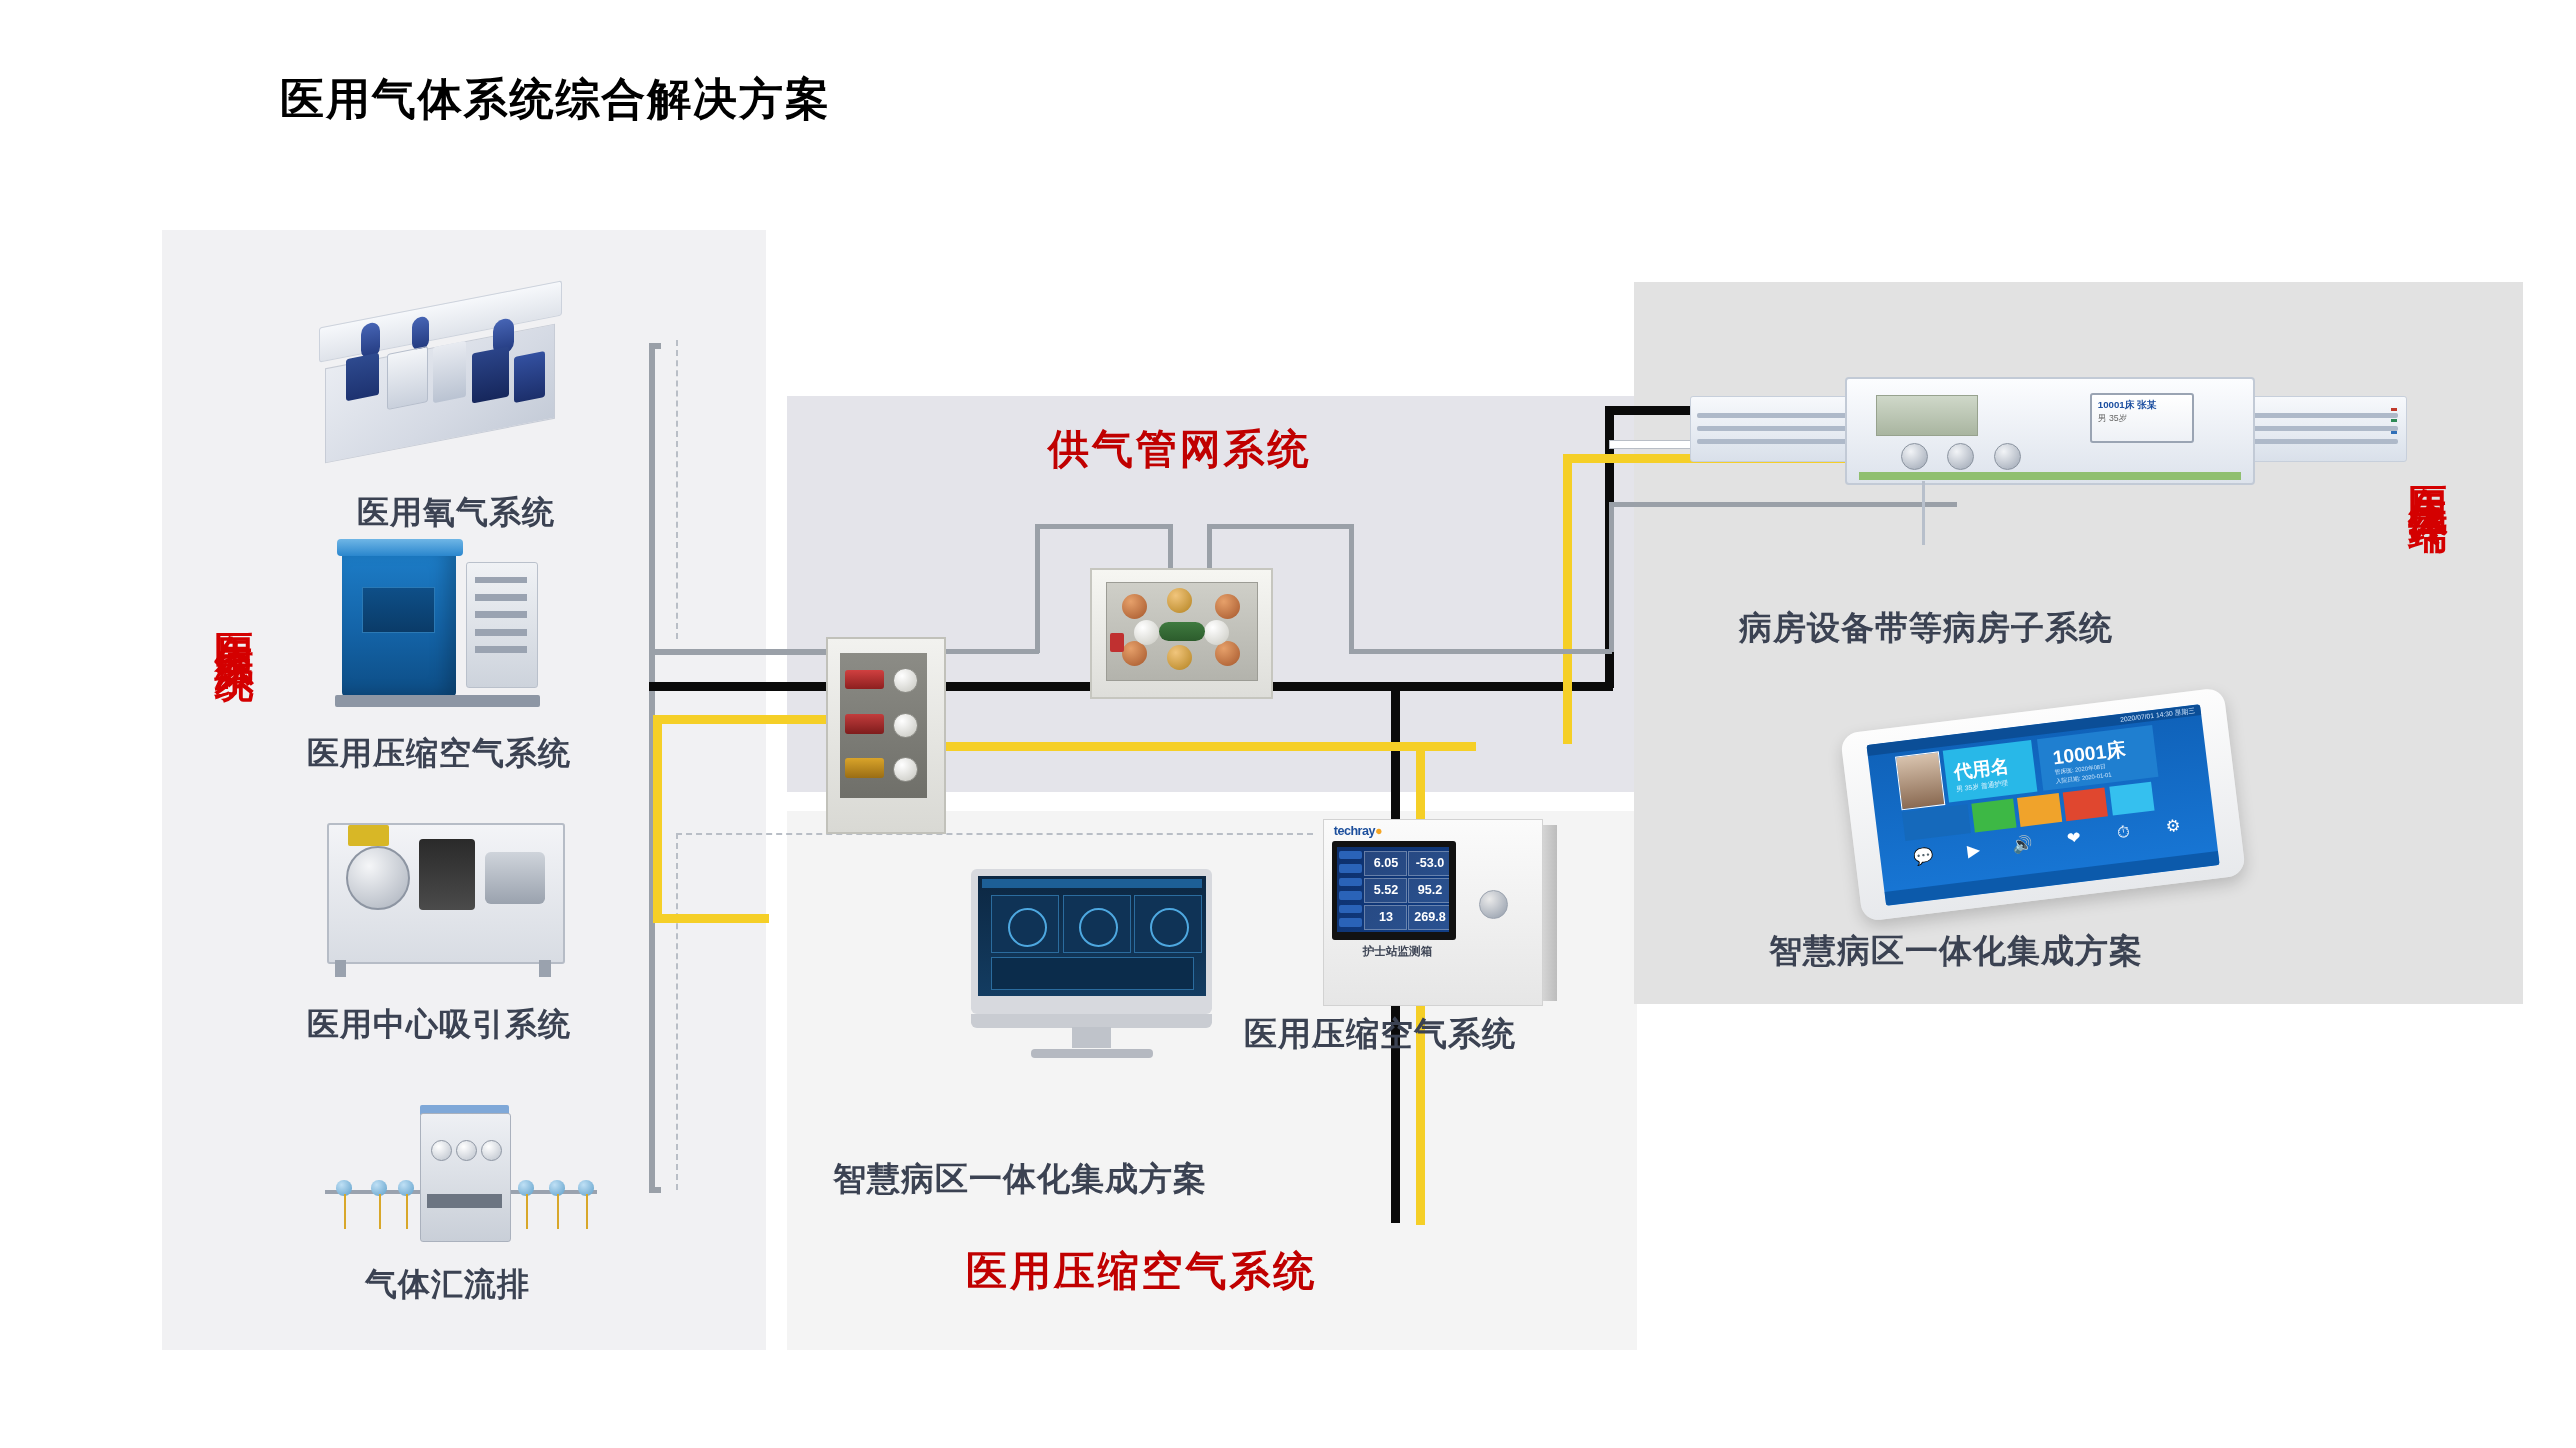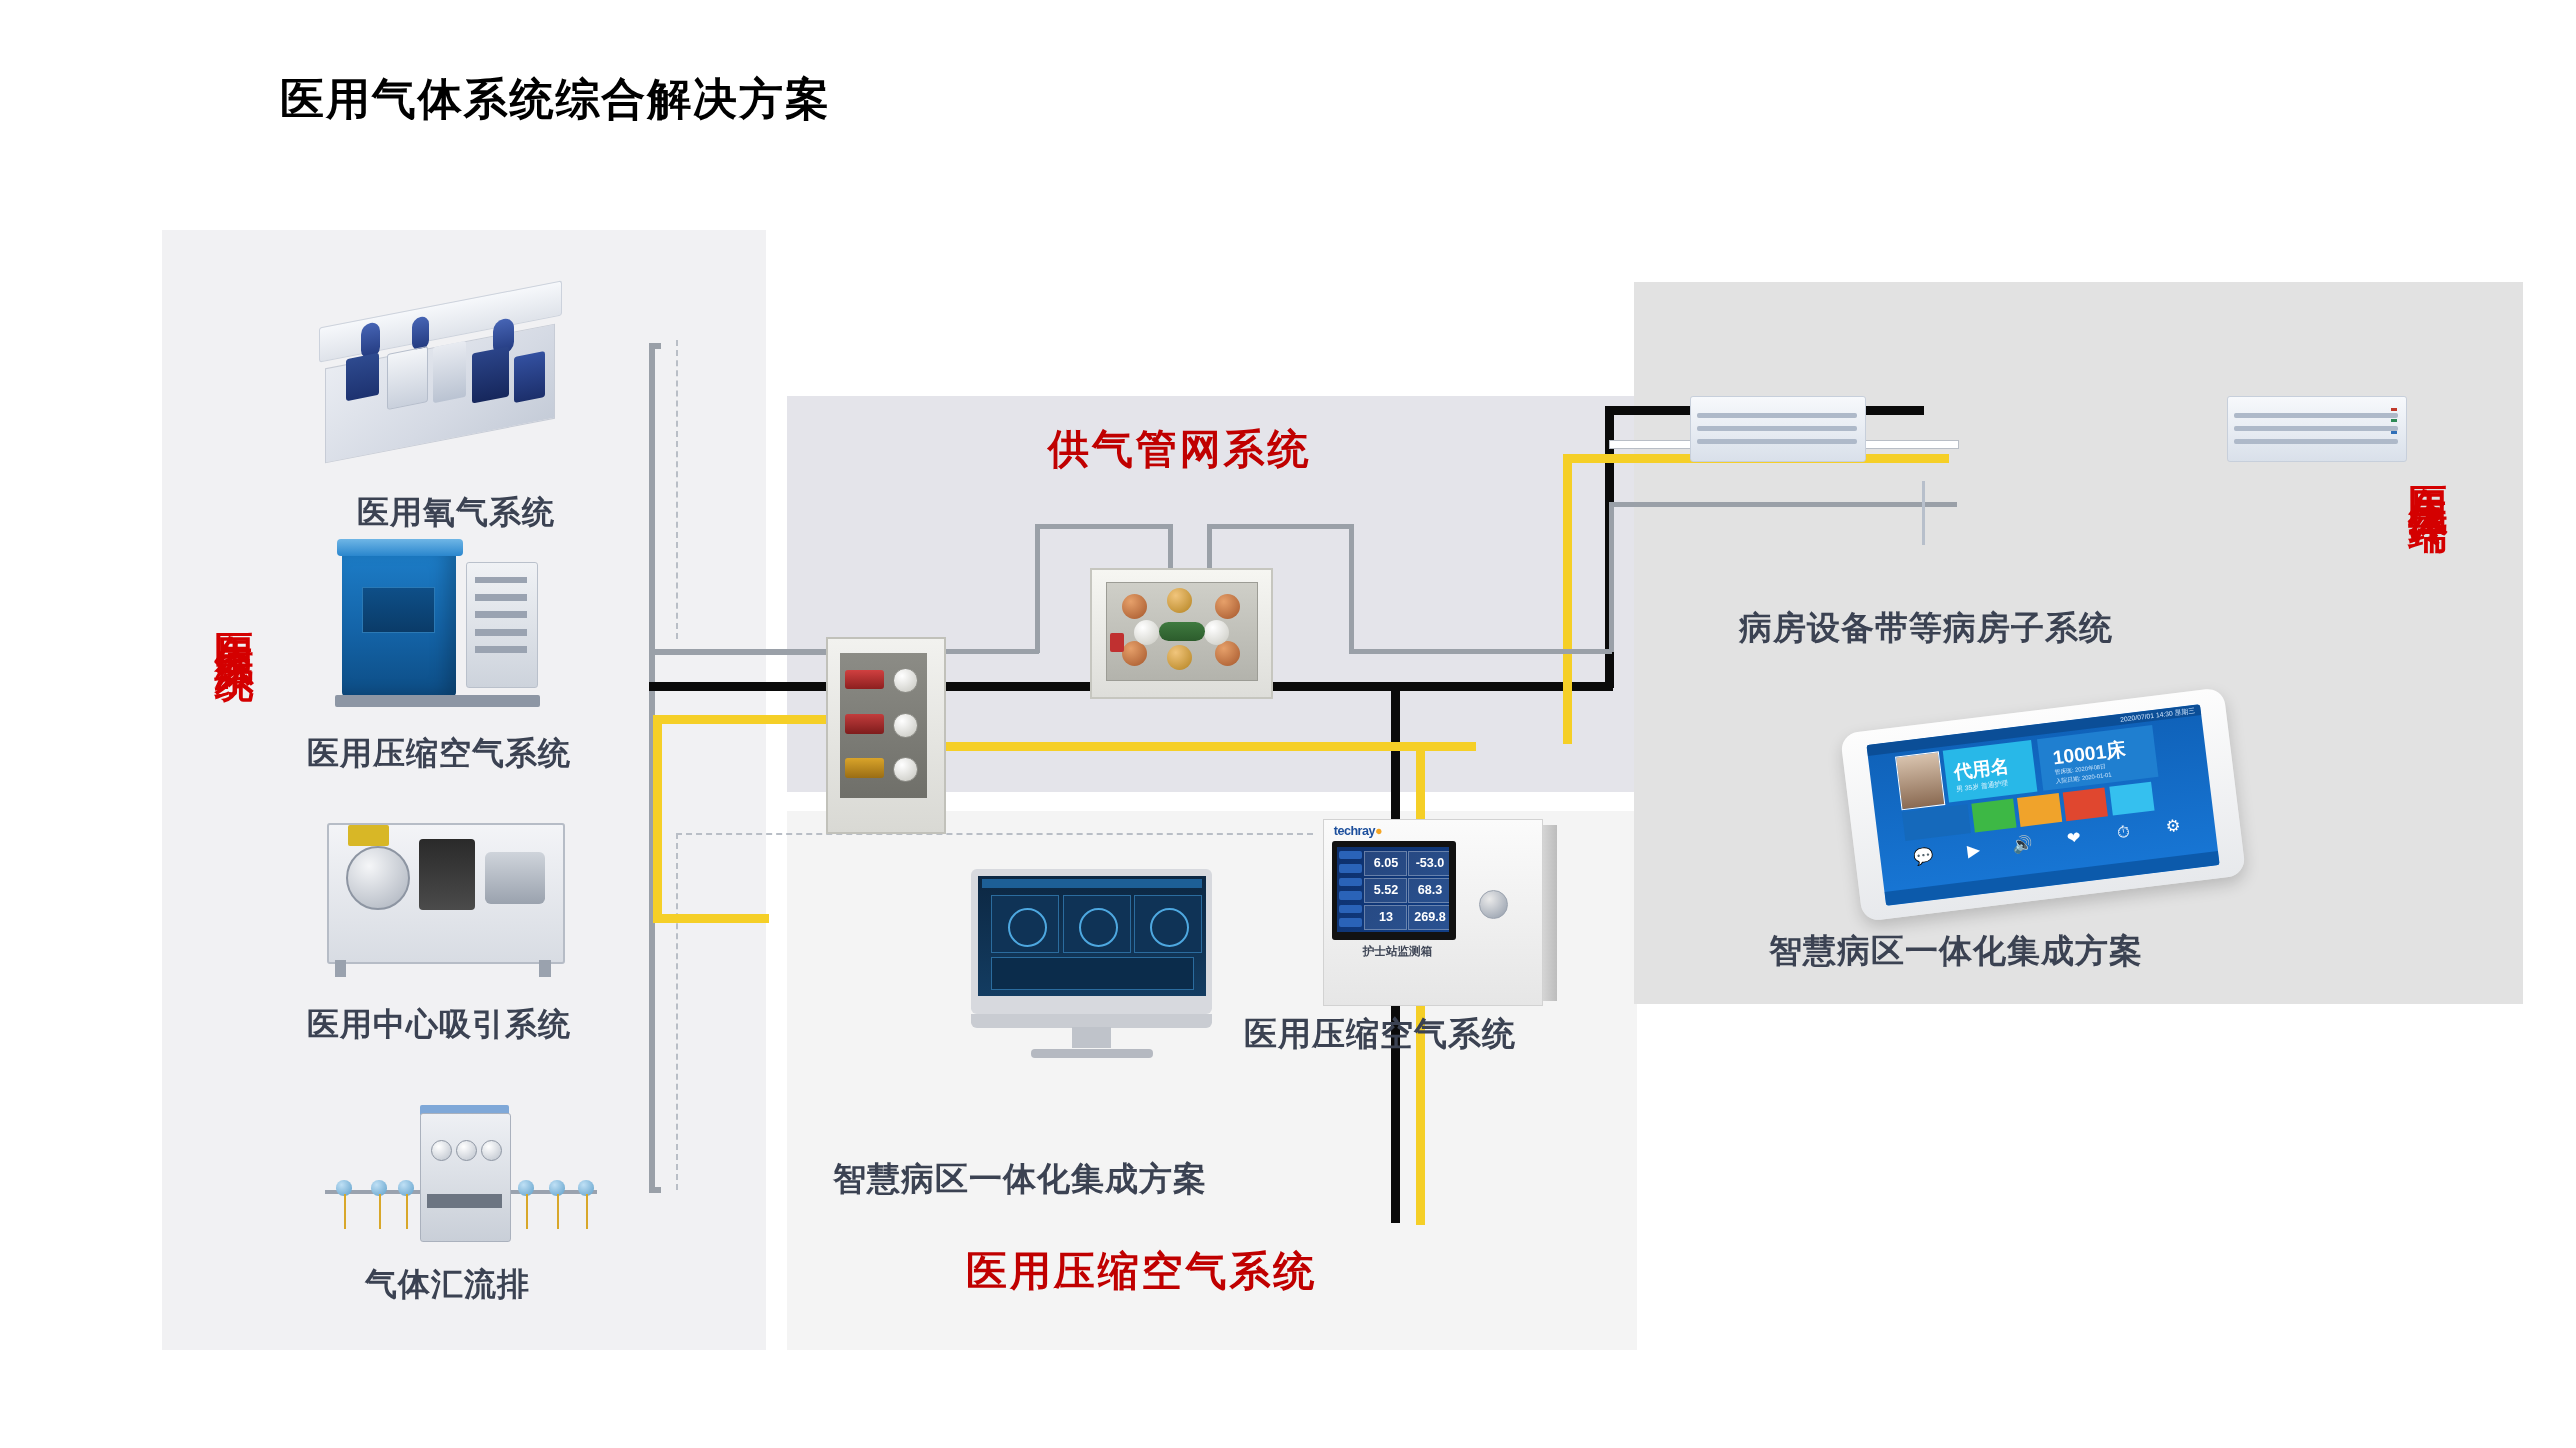--- a/index.html
+++ b/index.html
@@ -425,21 +425,21 @@
             <i></i>
             <i></i>
             <i></i>
             <i></i>
             <i></i>
             <i></i>
           </div>
         <div class="cell c0">6.05</div>
         <div class="cell c1">-53.0</div>
         <div class="cell c2">5.52</div>
-        <div class="cell c3">68.3</div>
+        <div class="cell c3">95.2</div>
         <div class="cell c4">13</div>
         <div class="cell c5">269.8</div>
       </div>
     </div>
     <div class="capt">护士站监测箱</div>
     <div class="lock"></div>
   </div>
 </div>
 <div class="label item-label" id="lbl-region">医用压缩空气系统</div>
 
@@ -447,20 +447,31 @@
   <div class="railL">
       <i style="top:15.5px"></i>
       <i style="top:29px"></i>
       <i style="top:42px"></i>
     </div>
   <div class="railR">
       <i style="top:15.5px"></i>
       <i style="top:29px"></i>
       <i style="top:42px"></i>
     </div>
+  <div class="core">
+    <div class="win"></div>
+    <div class="disp">
+      <div class="t1">10001床 张某</div>
+      <div class="t2">男 35岁</div>
+    </div>
+    <div class="knb k1"></div>
+    <div class="knb k2"></div>
+    <div class="knb k3"></div>
+    <div class="strip"></div>
+  </div>
   <div class="drop"></div>
   <div class="tick" style="left:701px;top:31px;"></div>
   <div class="tick" style="left:701px;top:42px;background:#2e8b57;"></div>
   <div class="tick" style="left:701px;top:54px;background:#2f6fb8;"></div>
 </div>
 <div class="label item-label" id="lbl-ward">病房设备带等病房子系统</div>
 
 <div class="abs" id="eq-tablet">
   <div class="frame"></div>
   <div class="scr">

